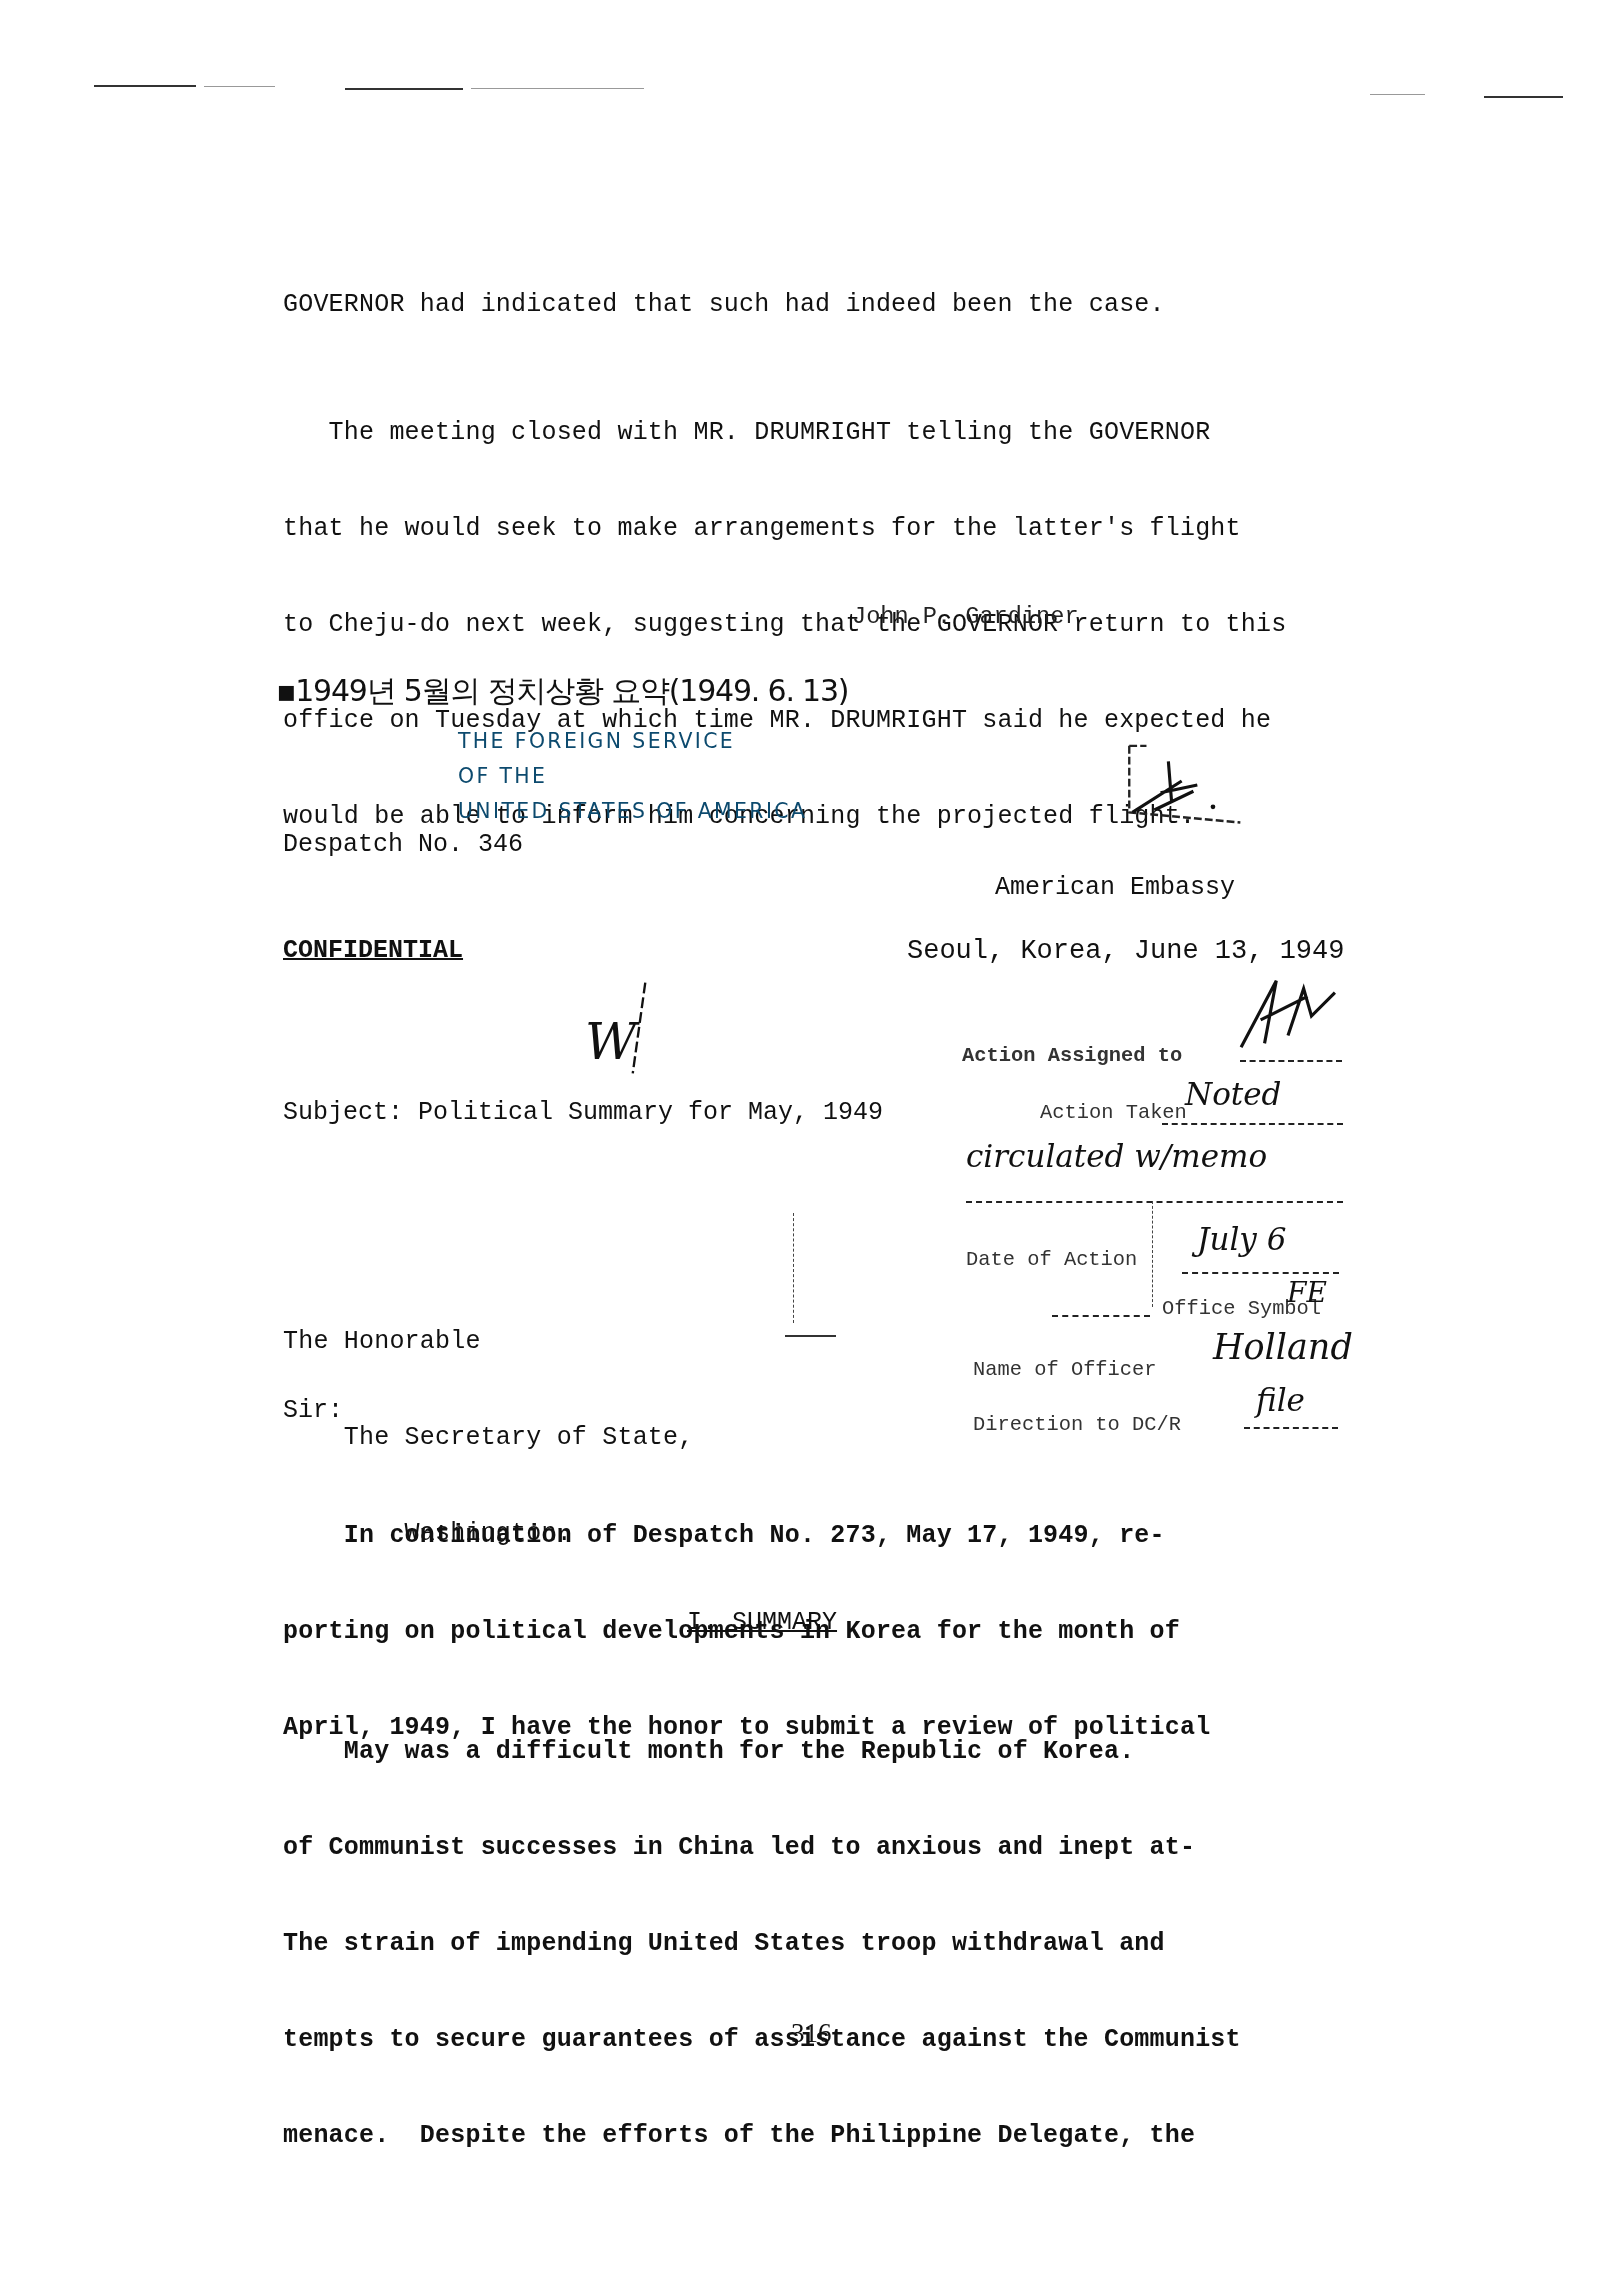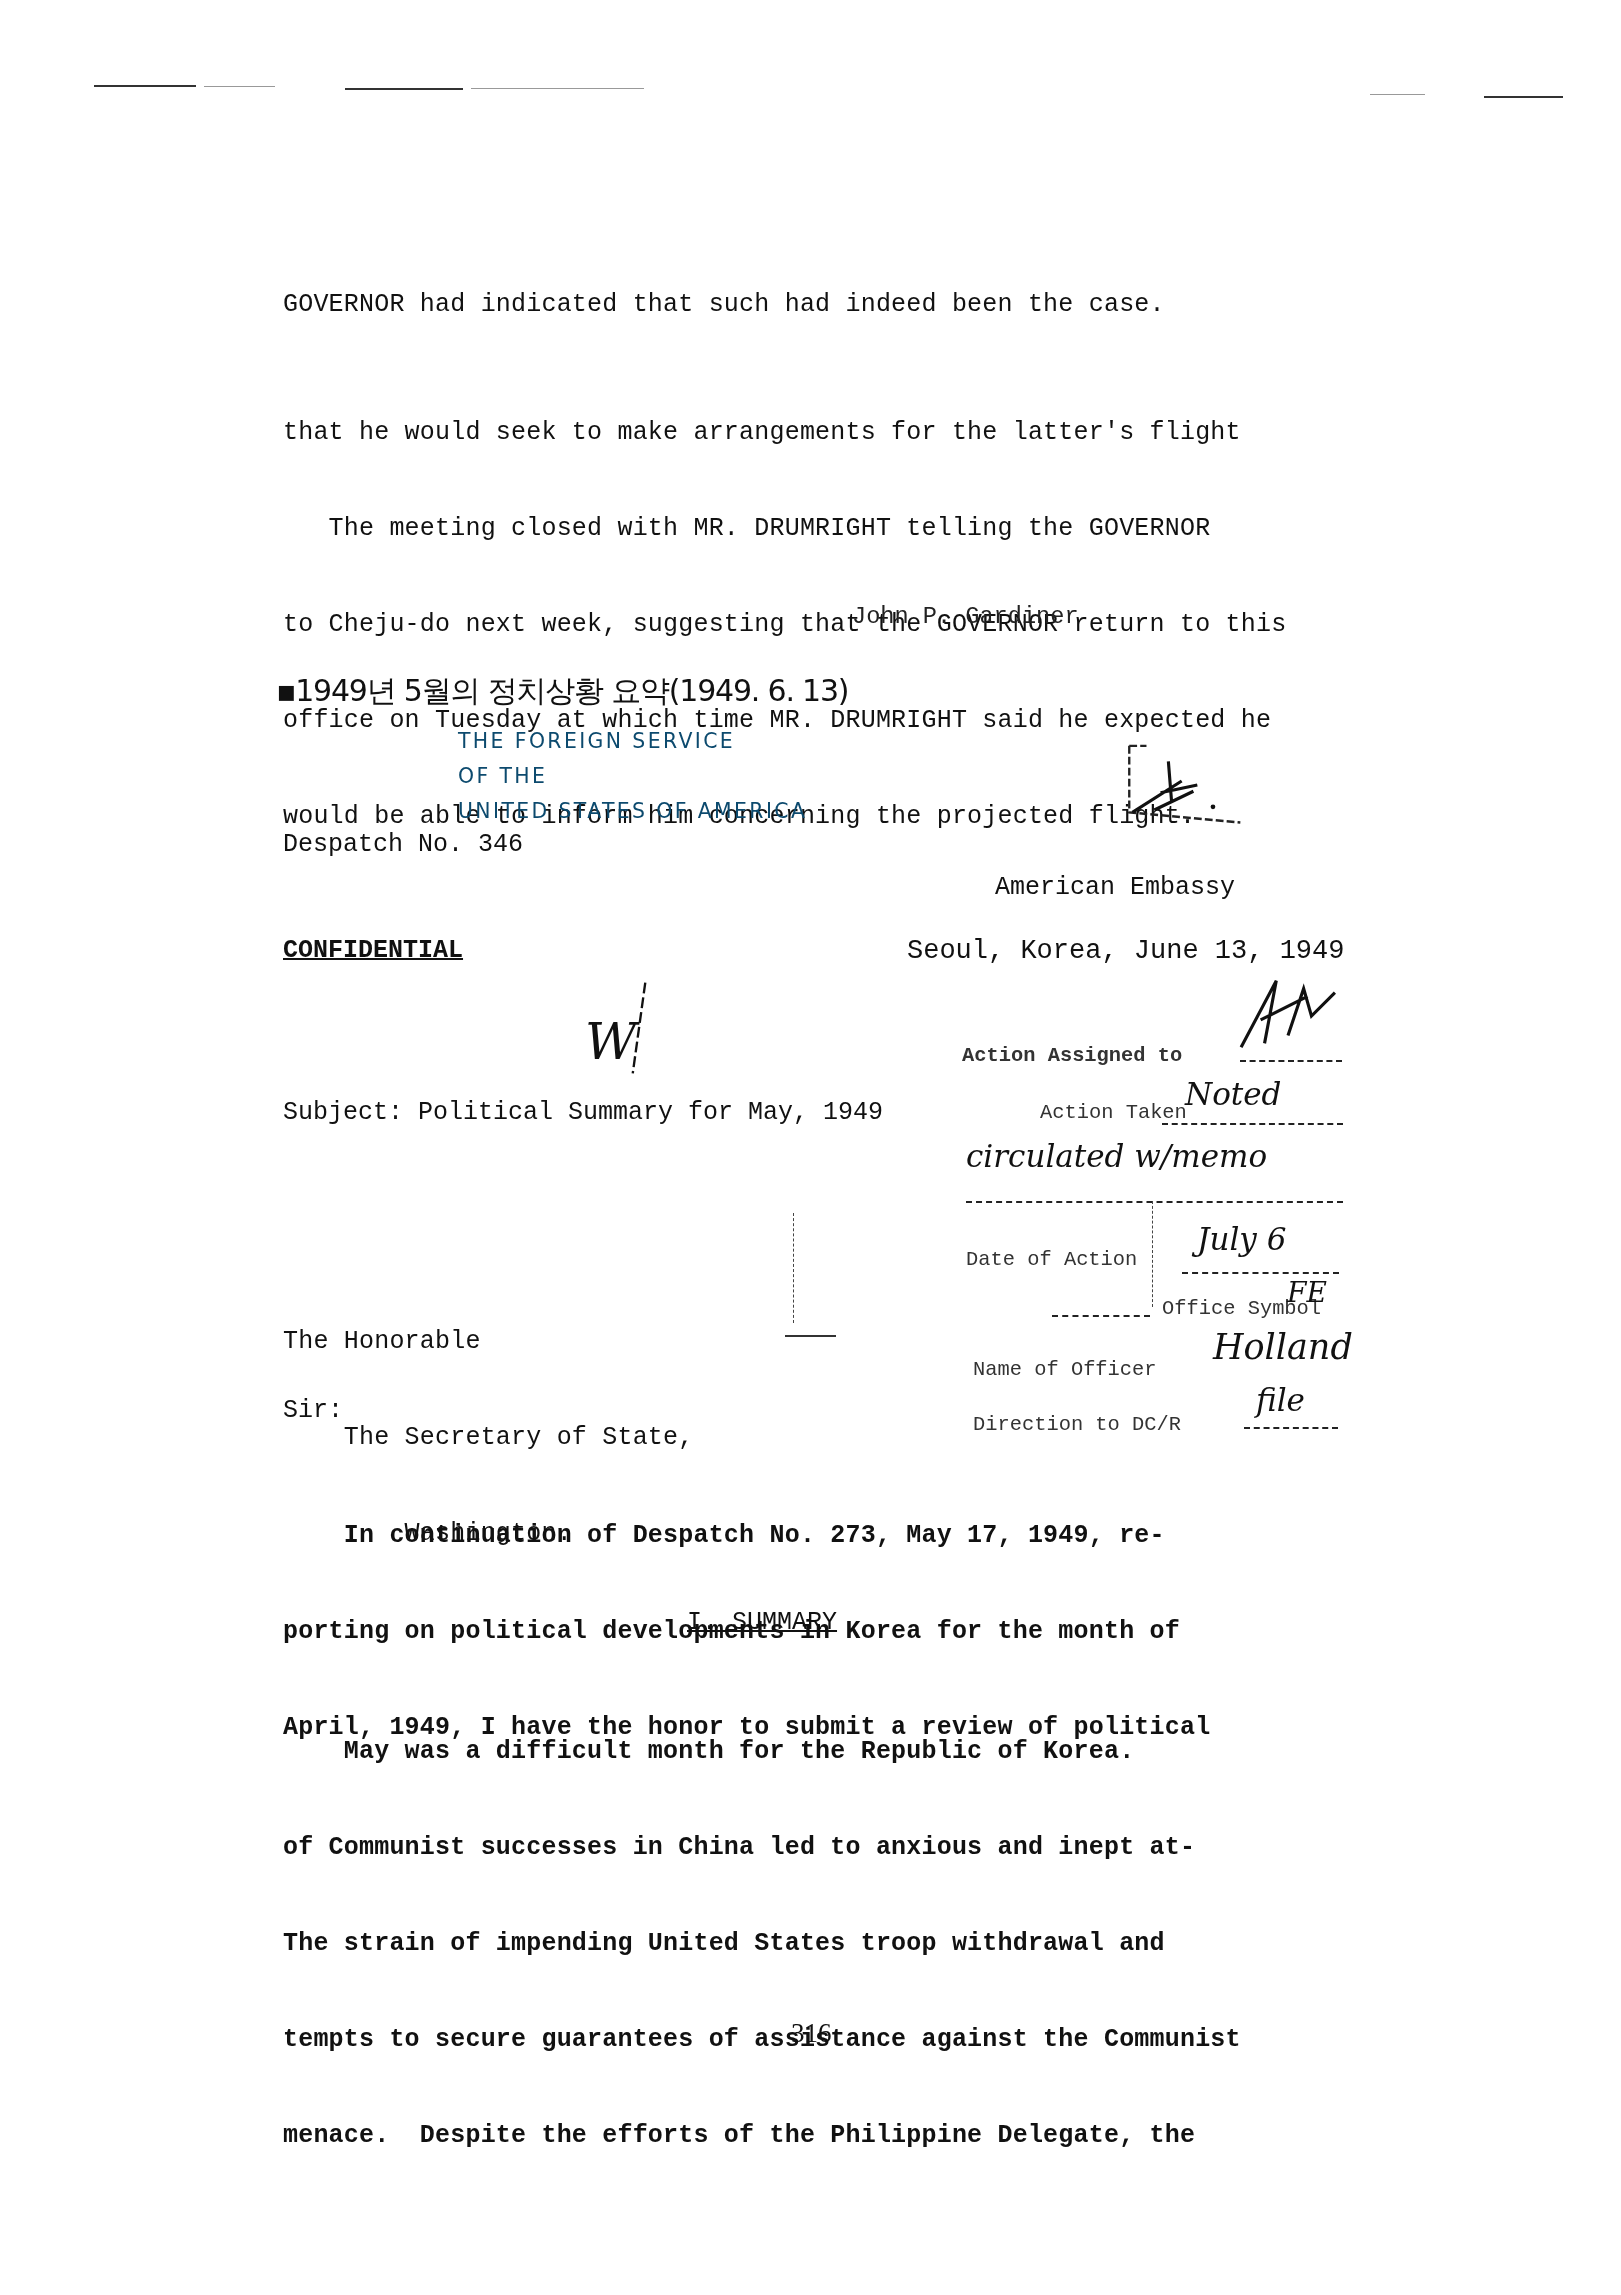--- a/index.html
+++ b/index.html
@@ -31,22 +31,22 @@
 <div class="scan-line" style="left:94px; top:85px; width:102px;"></div>
 <div class="scan-line faint" style="left:204px; top:86px; width:71px;"></div>
 <div class="scan-line" style="left:345px; top:88px; width:118px;"></div>
 <div class="scan-line faint" style="left:471px; top:88px; width:173px;"></div>
 <div class="scan-line faint" style="left:1370px; top:94px; width:55px;"></div>
 <div class="scan-line" style="left:1484px; top:96px; width:79px;"></div>
 
 <div class="tw p1">GOVERNOR had indicated that such had indeed been the case.</div>
 
 <div class="tw p2">
+  <div>   The meeting closed with MR. DRUMRIGHT telling the GOVERNOR</div>
   <div>that he would seek to make arrangements for the latter's flight</div>
-  <div>   The meeting closed with MR. DRUMRIGHT telling the GOVERNOR</div>
   <div>to Cheju-do next week, suggesting that the GOVERNOR return to this</div>
   <div>office on Tuesday at which time MR. DRUMRIGHT said he expected he</div>
   <div>would be able to inform him concerning the projected flight.</div>
 </div>
 
 <div class="sig">John P. Gardiner</div>
 
 <div class="kor">▪1949년 5월의 정치상황 요약(1949. 6. 13)</div>
 
 <div class="letterhead lh1">THE FOREIGN SERVICE</div>

